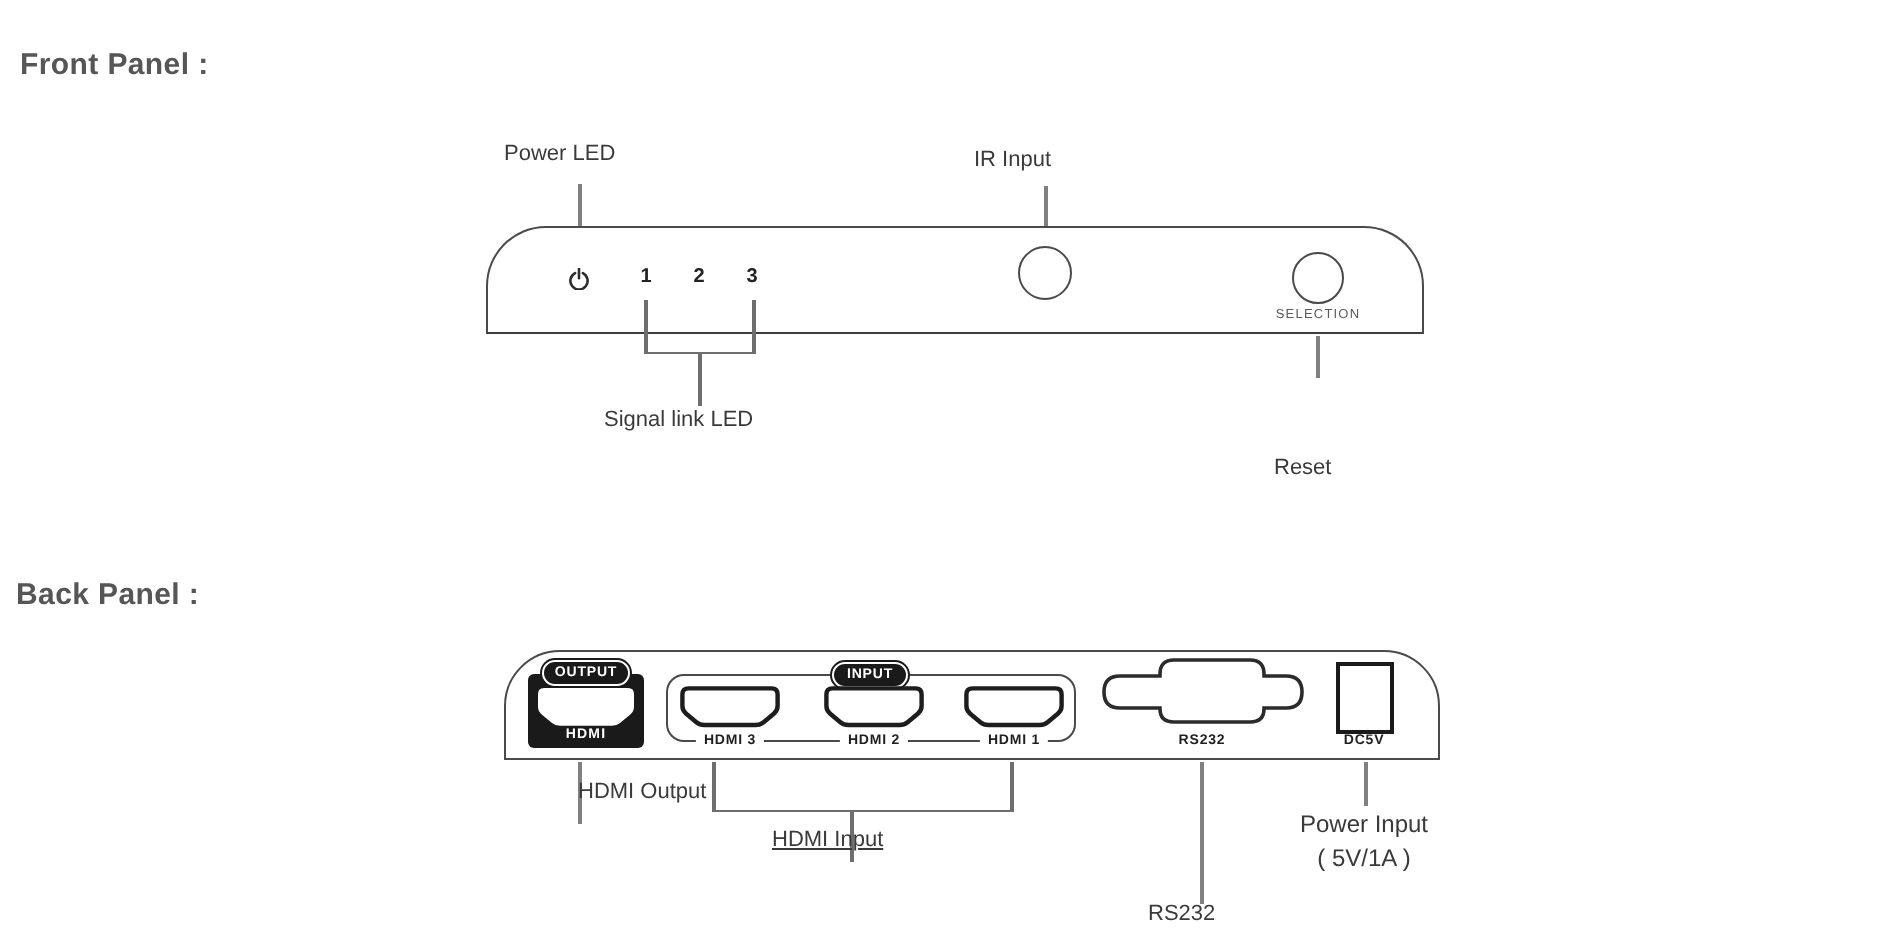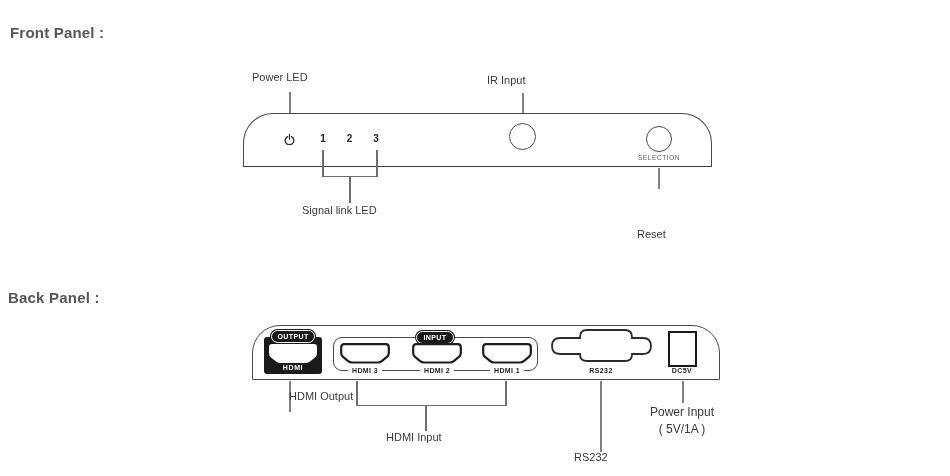--- a/index.html
+++ b/index.html
@@ -131,21 +131,21 @@
   <div class="dc-rect"></div>
   <div class="port-lbl" style="left:682px;">DC5V</div>
 
   <div class="leader" style="left:289px;top:381px;height:31px;"></div>
   <div class="abs lbl" style="left:245px;top:390px;margin-left:44px;">HDMI Output</div>
 
   <div class="bracket-v" style="left:356px;top:381px;height:25px;"></div>
   <div class="bracket-v" style="left:505px;top:381px;height:25px;"></div>
   <div class="bracket-h" style="left:356px;top:404.5px;width:150.5px;"></div>
   <div class="bracket-v" style="left:425px;top:406px;height:25px;"></div>
-  <div class="abs lbl" style="left:386px;top:431px;">HDMI Input</div>
+  <div class="abs lbl" style="left:386px;top:414px;text-decoration:underline;">HDMI Input</div>
 
   <div class="leader" style="left:600px;top:381px;height:71px;"></div>
   <div class="abs lbl" style="left:574px;top:451px;">RS232</div>
 
   <div class="leader" style="left:682px;top:381px;height:22px;"></div>
   <div class="pwr-input-lbl">
     <div>Power Input</div>
     <div>( 5V/1A )</div>
   </div>
 

